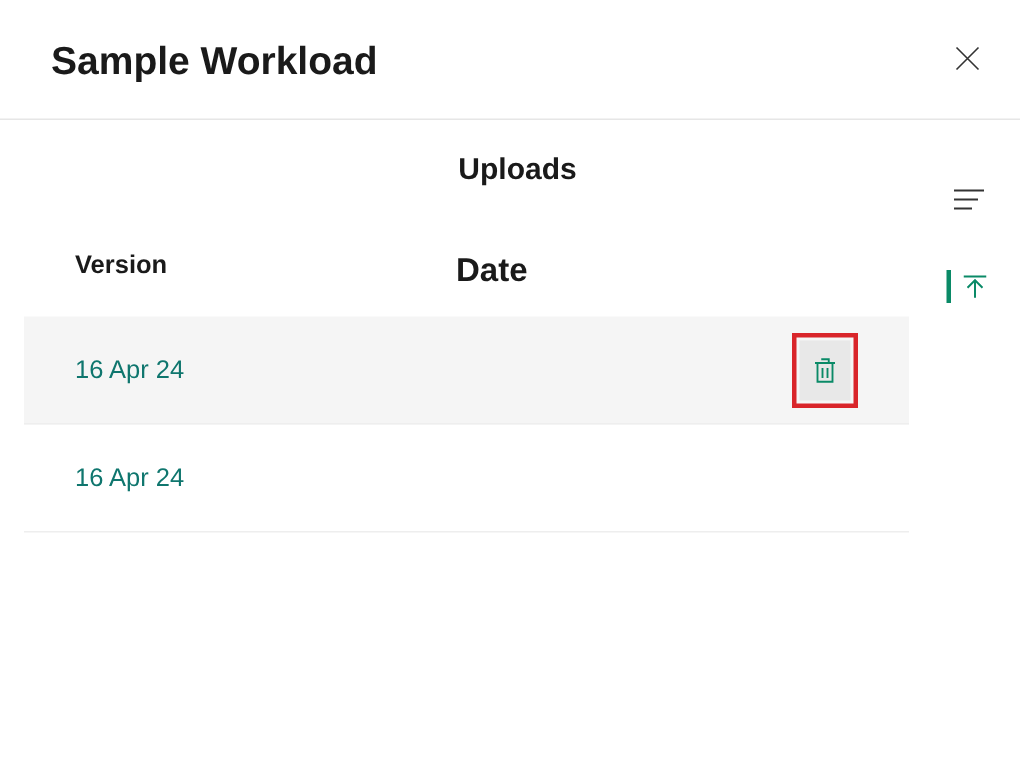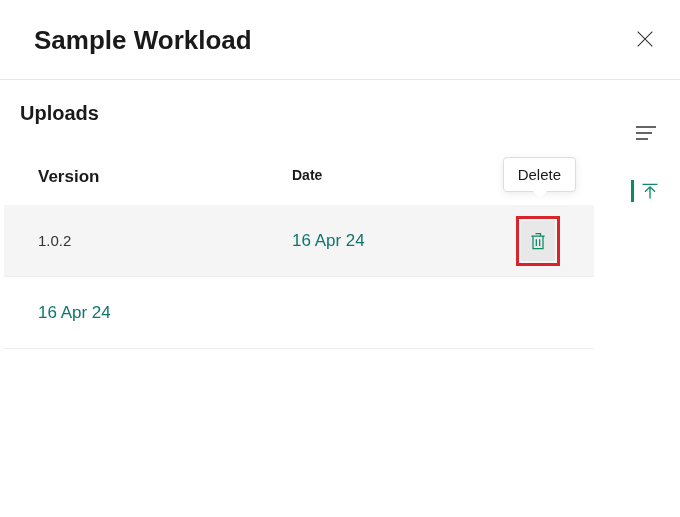--- a/index.html
+++ b/index.html
@@ -1,31 +1,31 @@
 <!DOCTYPE html>
 <html><head>
   <meta charset="utf-8">
   <style>
     * { box-sizing: border-box; margin: 0; padding: 0; }
     body { font-family: "Segoe UI", -apple-system, sans-serif; color: #1a1a1a; background: #fff; width: 680px; height: 517px; position: relative; }
     .header { display: flex; align-items: center; justify-content: space-between; padding: 24px 20px 22px 34px; border-bottom: 1px solid #e6e6e6; }
     .title { font-size: 26px; font-weight: 700; }
     .close-btn { background: none; border: none; cursor: pointer; padding: 4px; }
     .close-btn svg { width: 22px; height: 22px; stroke: #333; stroke-width: 1.2; }
-    .section-head { display: flex; align-items: center; justify-content: flex-start; padding: 22px 34px 10px 20px; }
+    .section-head { display: flex; align-items: center; justify-content: center; padding: 22px 34px 10px 44px; }
     .section-title { font-size: 20px; font-weight: 700; }
     .ham-btn { position: absolute; right: 20px; top: 122px; background: none; border: none; cursor: pointer; padding: 4px; }
     .ham-btn svg { width: 20px; height: 14px; stroke: #333; }
     .upload-ind { position: absolute; right: 20px; top: 180px; display: flex; align-items: center; gap: 6px; }
     .upload-ind .bar { width: 3px; height: 22px; background: #0a8a67; }
     .upload-ind svg { width: 20px; height: 20px; stroke: #0a8a67; fill: none; stroke-width: 1.6; }
-    .table { width: 590px; margin-left: 4px; }
+    .table { width: 590px; margin-left: 16px; }
     .thead { display: flex; padding: 32px 0 18px 34px; }
     .th-version { width: 254px; font-size: 17px; font-weight: 700; }
-    .th-date { font-size: 14px; font-weight: 700; }
+    .th-date { font-size: 22px; font-weight: 700; }
     .row { display: flex; align-items: center; height: 72px; padding-left: 34px; border-bottom: 1px solid #eee; position: relative; }
     .row.hl { background: #f5f5f5; }
     .cell-version { width: 254px; font-size: 15px; color: #333; }
     .cell-date { width: 190px; font-size: 17px; color: #0f766e; }
     .trash-wrap { position: absolute; right: 34px; top: 50%; transform: translateY(-50%); border: 3px solid #d9252a; padding: 2px; }
     .trash-btn { background: #e8e8e8; border: none; width: 34px; height: 40px; display: flex; align-items: center; justify-content: center; cursor: pointer; }
     .trash-btn svg { width: 20px; height: 22px; stroke: #0a8a67; fill: none; stroke-width: 1.5; }
     .tooltip { position: absolute; right: 18px; top: -48px; background: #fff; border: 1px solid #ddd; border-radius: 4px; padding: 8px 14px; font-size: 15px; box-shadow: 0 2px 8px rgba(0,0,0,.08); }
     .tooltip::after { content: ""; position: absolute; bottom: -7px; left: 50%; transform: translateX(-6px); border: 7px solid transparent; border-top-color: #fff; border-bottom: none; }
   </style>
@@ -58,23 +58,21 @@
     </svg>
 </div>
 
 <div class="table">
   <div class="thead">
     <div class="th-version">Version</div>
     <div class="th-date">Date</div>
   </div>
 
   <div class="row hl">
-    <div class="cell-version">1.0.2</div>
     <div class="cell-date">16 Apr 24</div>
-    <div class="tooltip">Delete</div>
     <div class="trash-wrap">
       <button class="trash-btn">
         <svg viewBox="0 0 24 24">
             <path d="M4 6 H20 M9 3 H15 V6 M6 6 V21 H18 V6 M10 10 V18 M14 10 V18"></path>
           </svg>
       </button>
     </div>
   </div>
 
   <div class="row">

